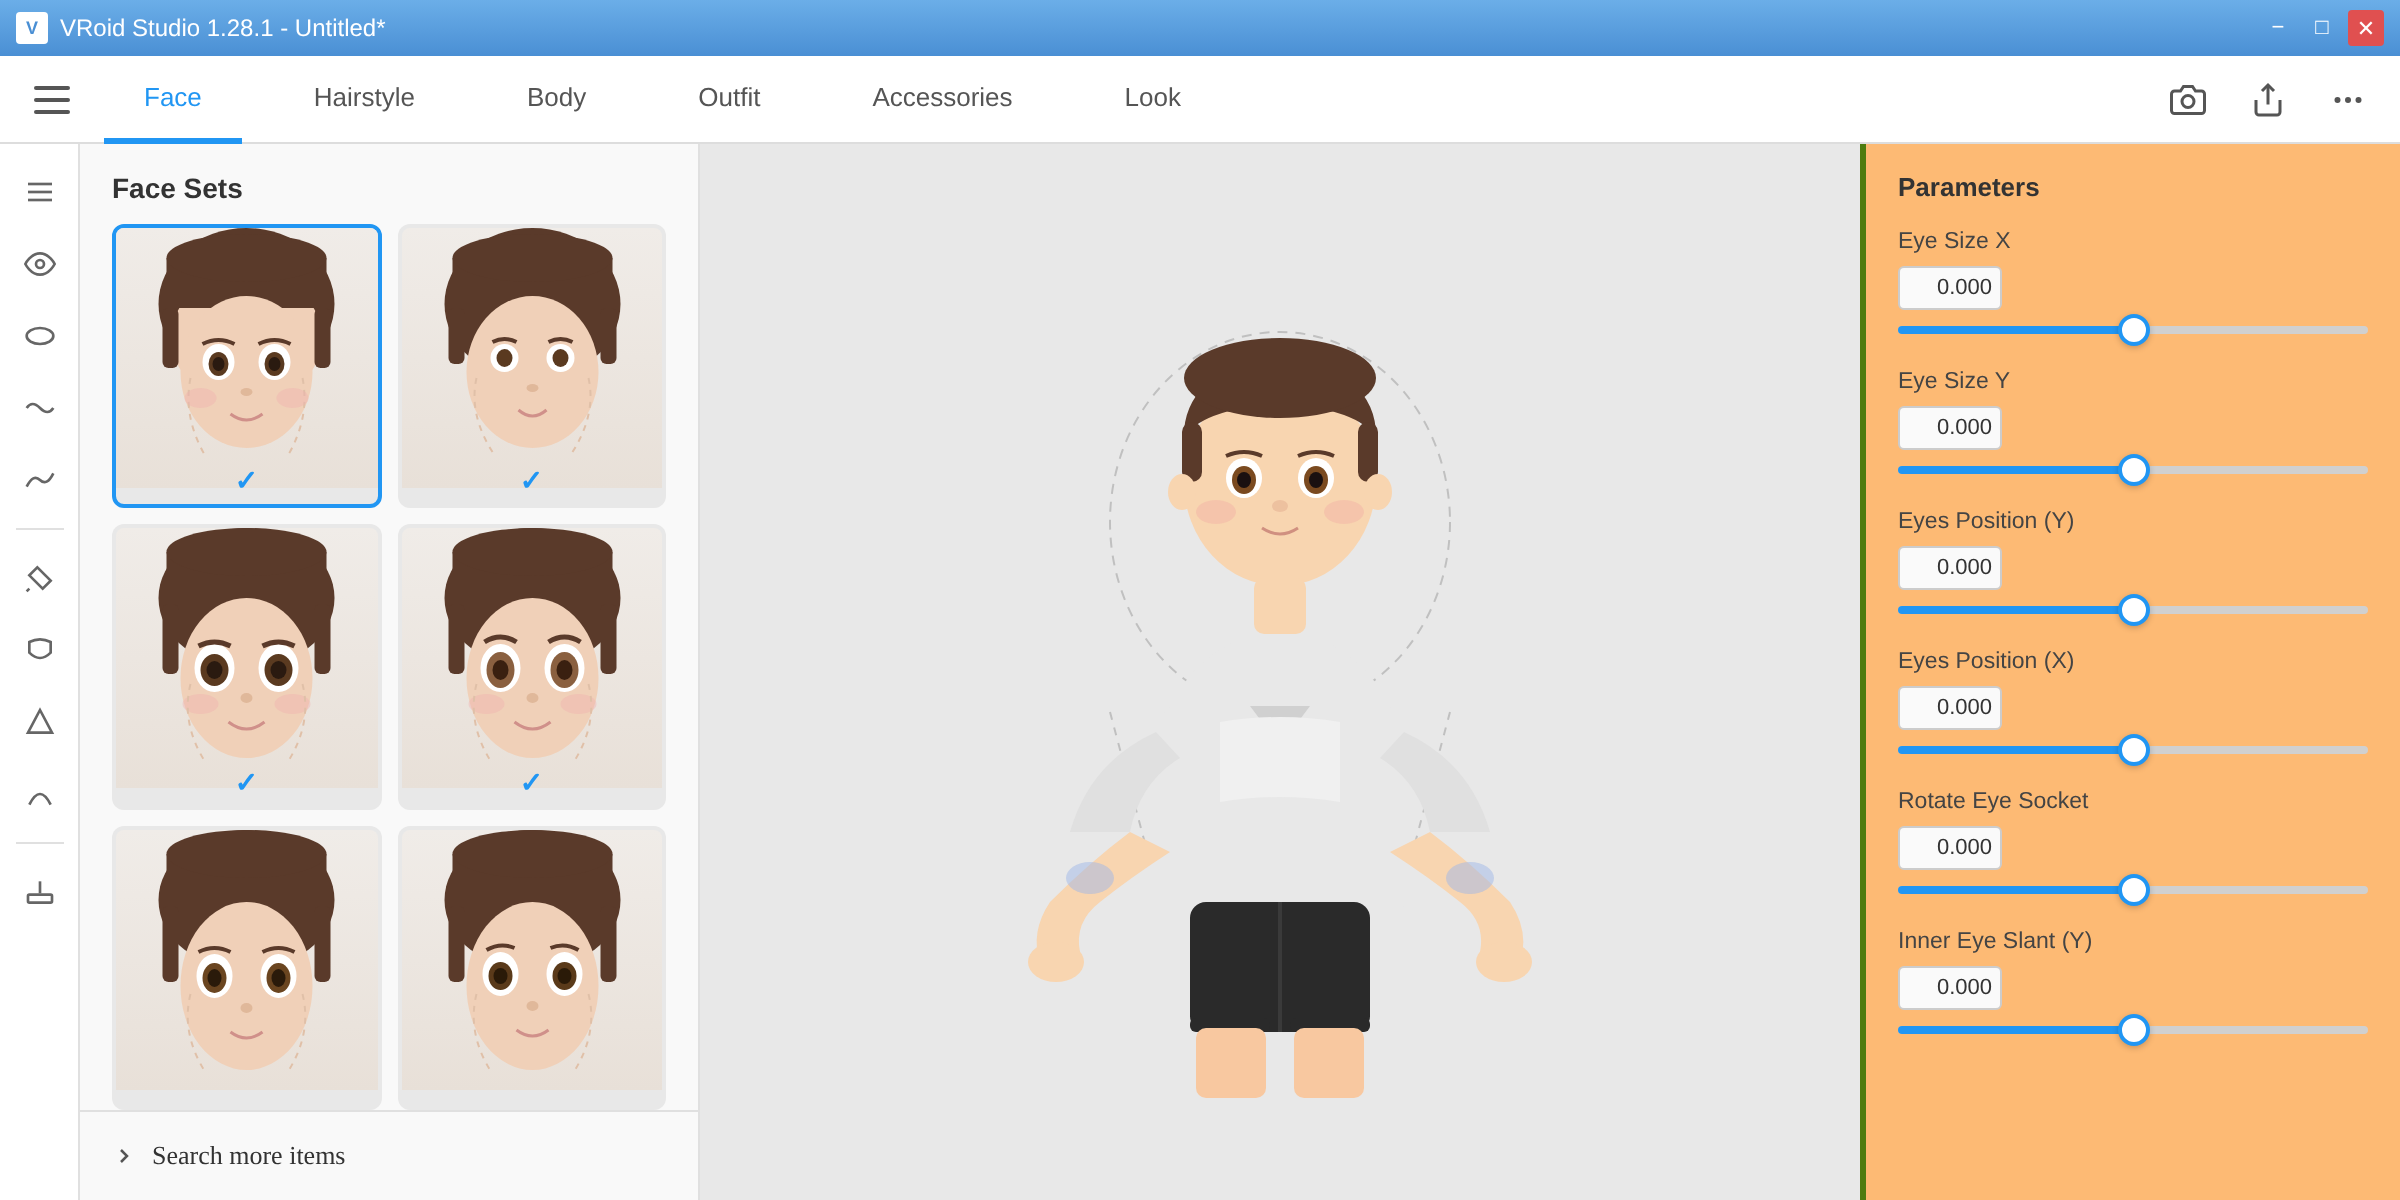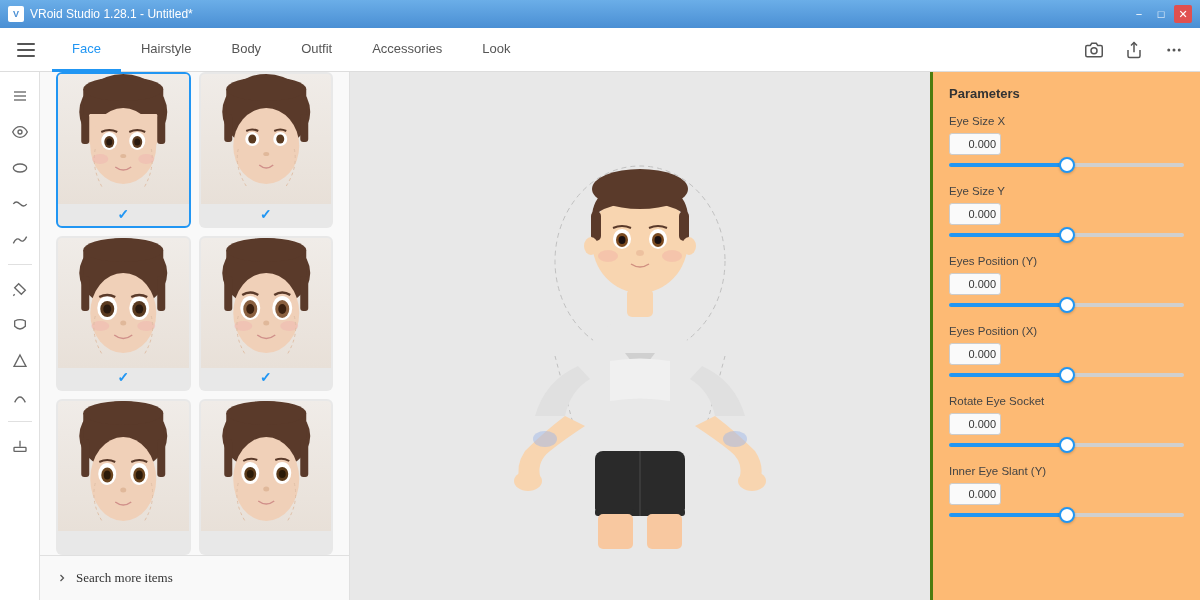--- a/index.html
+++ b/index.html
@@ -26,21 +26,21 @@
     .nav-bar {
       height: 44px;
       background: #fff;
       border-bottom: 1px solid #ddd;
       display: flex;
       align-items: center;
       padding: 0 10px;
     }
     .hamburger { width: 32px; height: 32px; display: flex; flex-direction: column; justify-content: center; align-items: center; gap: 4px; cursor: pointer; margin-right: 10px; }
     .hamburger span { width: 18px; height: 2px; background: #555; border-radius: 1px; }
-    .nav-tabs { display: flex; gap: 0; flex: 1; }
+    .nav-tabs { display: flex; gap: 16px; flex: 1; }
     .nav-tab {
       padding: 0 20px;
       height: 44px;
       display: flex;
       align-items: center;
       cursor: pointer;
       font-size: 13px;
       color: #555;
       position: relative;
       border-bottom: 3px solid transparent;
@@ -339,20 +339,21 @@
     <div class="toolbar-divider"></div>
     <button class="toolbar-btn">
       <svg width="16" height="16" viewBox="0 0 24 24" fill="none" stroke="#666" stroke-width="2">
         <rect x="3" y="14" width="18" height="6" rx="1"></rect>
         <line x1="12" y1="4" x2="12" y2="13"></line>
       </svg>
     </button>
   </div>
 
   <div class="left-panel">
+    <div class="panel-header">Face Sets</div>
 
     <div class="face-sets-grid">
 
       <div class="face-set-item selected">
         <div class="face-placeholder">
           <svg width="100%" height="130" viewBox="0 0 120 130">
 
             <ellipse cx="60" cy="38" rx="44" ry="38" fill="#5a3a2a"></ellipse>
             <ellipse cx="60" cy="55" rx="38" ry="32" fill="#f0d0b8"></ellipse>
 

